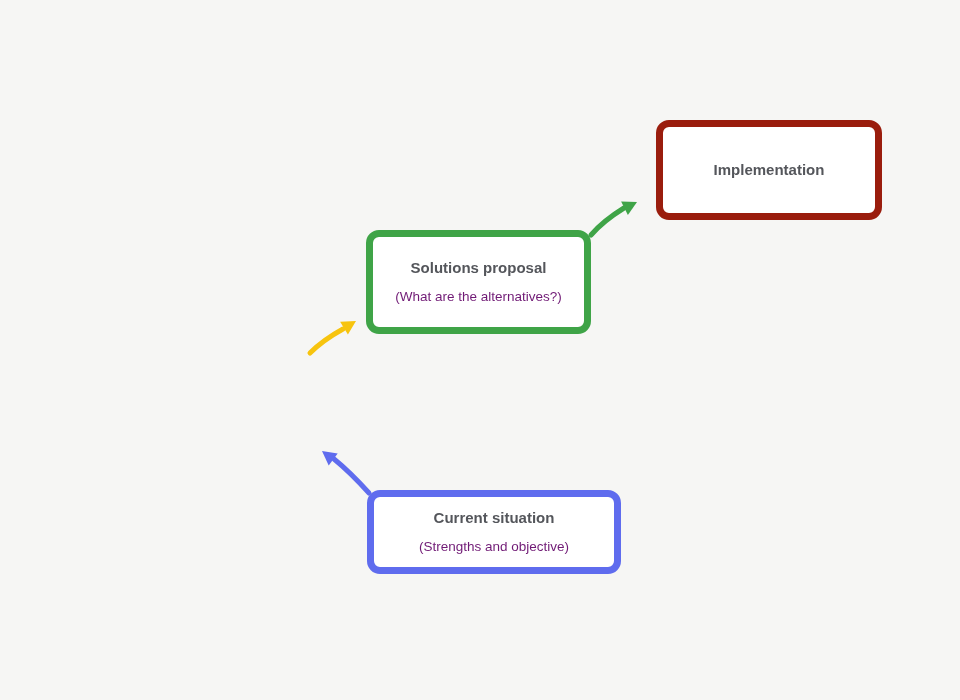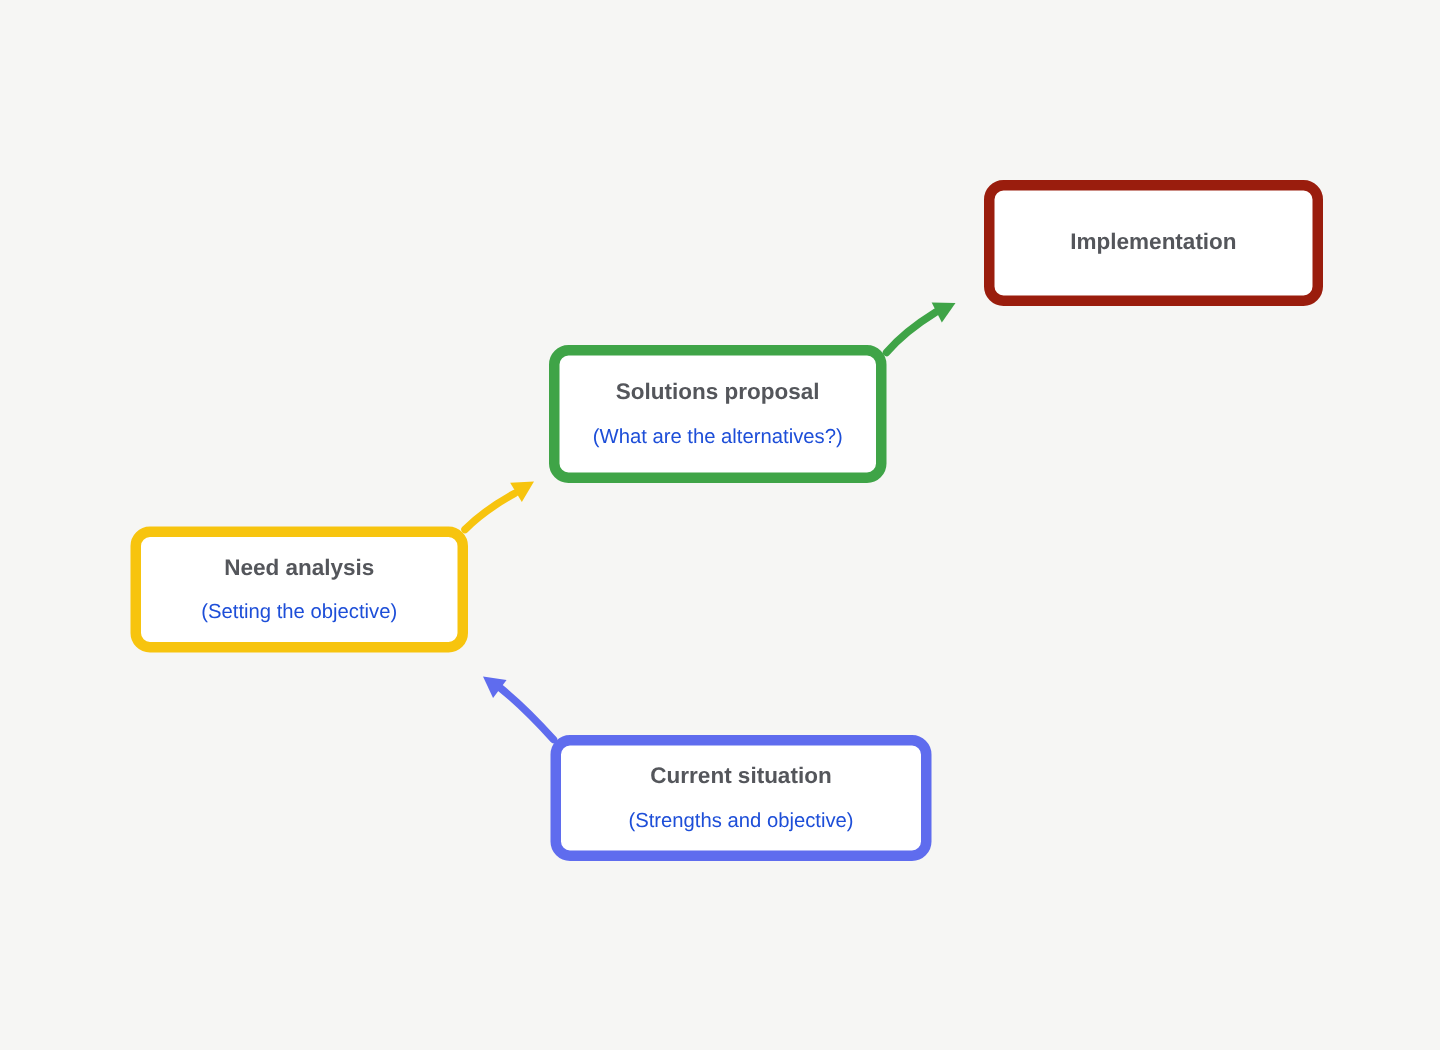--- a/index.html
+++ b/index.html
@@ -41,25 +41,25 @@
   }
   .node-title {
     font-size: 15px;
     font-weight: bold;
     color: #54565b;
     line-height: 1.15;
   }
   .node-subtitle {
     font-size: 13.5px;
     font-weight: normal;
-    color: #1d4ed8;
+    color: #701a75;
     line-height: 1.15;
   }
-  .node-implementation   { left: 656px; top: 120px; width: 226px; height: 84px; }
-  .node-solutions        { left: 366px; top: 230px; width: 225px; height: 92px; }
+  .node-implementation   { left: 656px; top: 120px; width: 226px; height: 100px; }
+  .node-solutions        { left: 366px; top: 230px; width: 225px; height: 104px; }
   .node-need             { left:  87px; top: 351px; width: 225px; height: 84px; }
   .node-current          { left: 367px; top: 490px; width: 254px; height: 84px; }
   .arrow-shaft {
     fill: none;
     stroke-width: 5;
     stroke-linecap: round;
     stroke-linejoin: round;
   }
   .arrow-head {
     stroke: none;
@@ -88,23 +88,19 @@
   <div class="node node-implementation" style="border-color: rgb(154, 29, 13);">
     <span class="node-title">Implementation</span>
 
   </div>
 
   <div class="node node-solutions" style="border-color: rgb(63, 164, 71);">
     <span class="node-title">Solutions proposal</span>
     <span class="node-subtitle">(What are the alternatives?)</span>
   </div>
 
-  <div class="node node-need" style="border-color: rgb(247, 196, 14);">
-    <span class="node-title">Need analysis</span>
-    <span class="node-subtitle">(Setting the objective)</span>
-  </div>
 
   <div class="node node-current" style="border-color: rgb(95, 108, 238);">
     <span class="node-title">Current situation</span>
     <span class="node-subtitle">(Strengths and objective)</span>
   </div>
 
 </div>
 
 </body></html>

